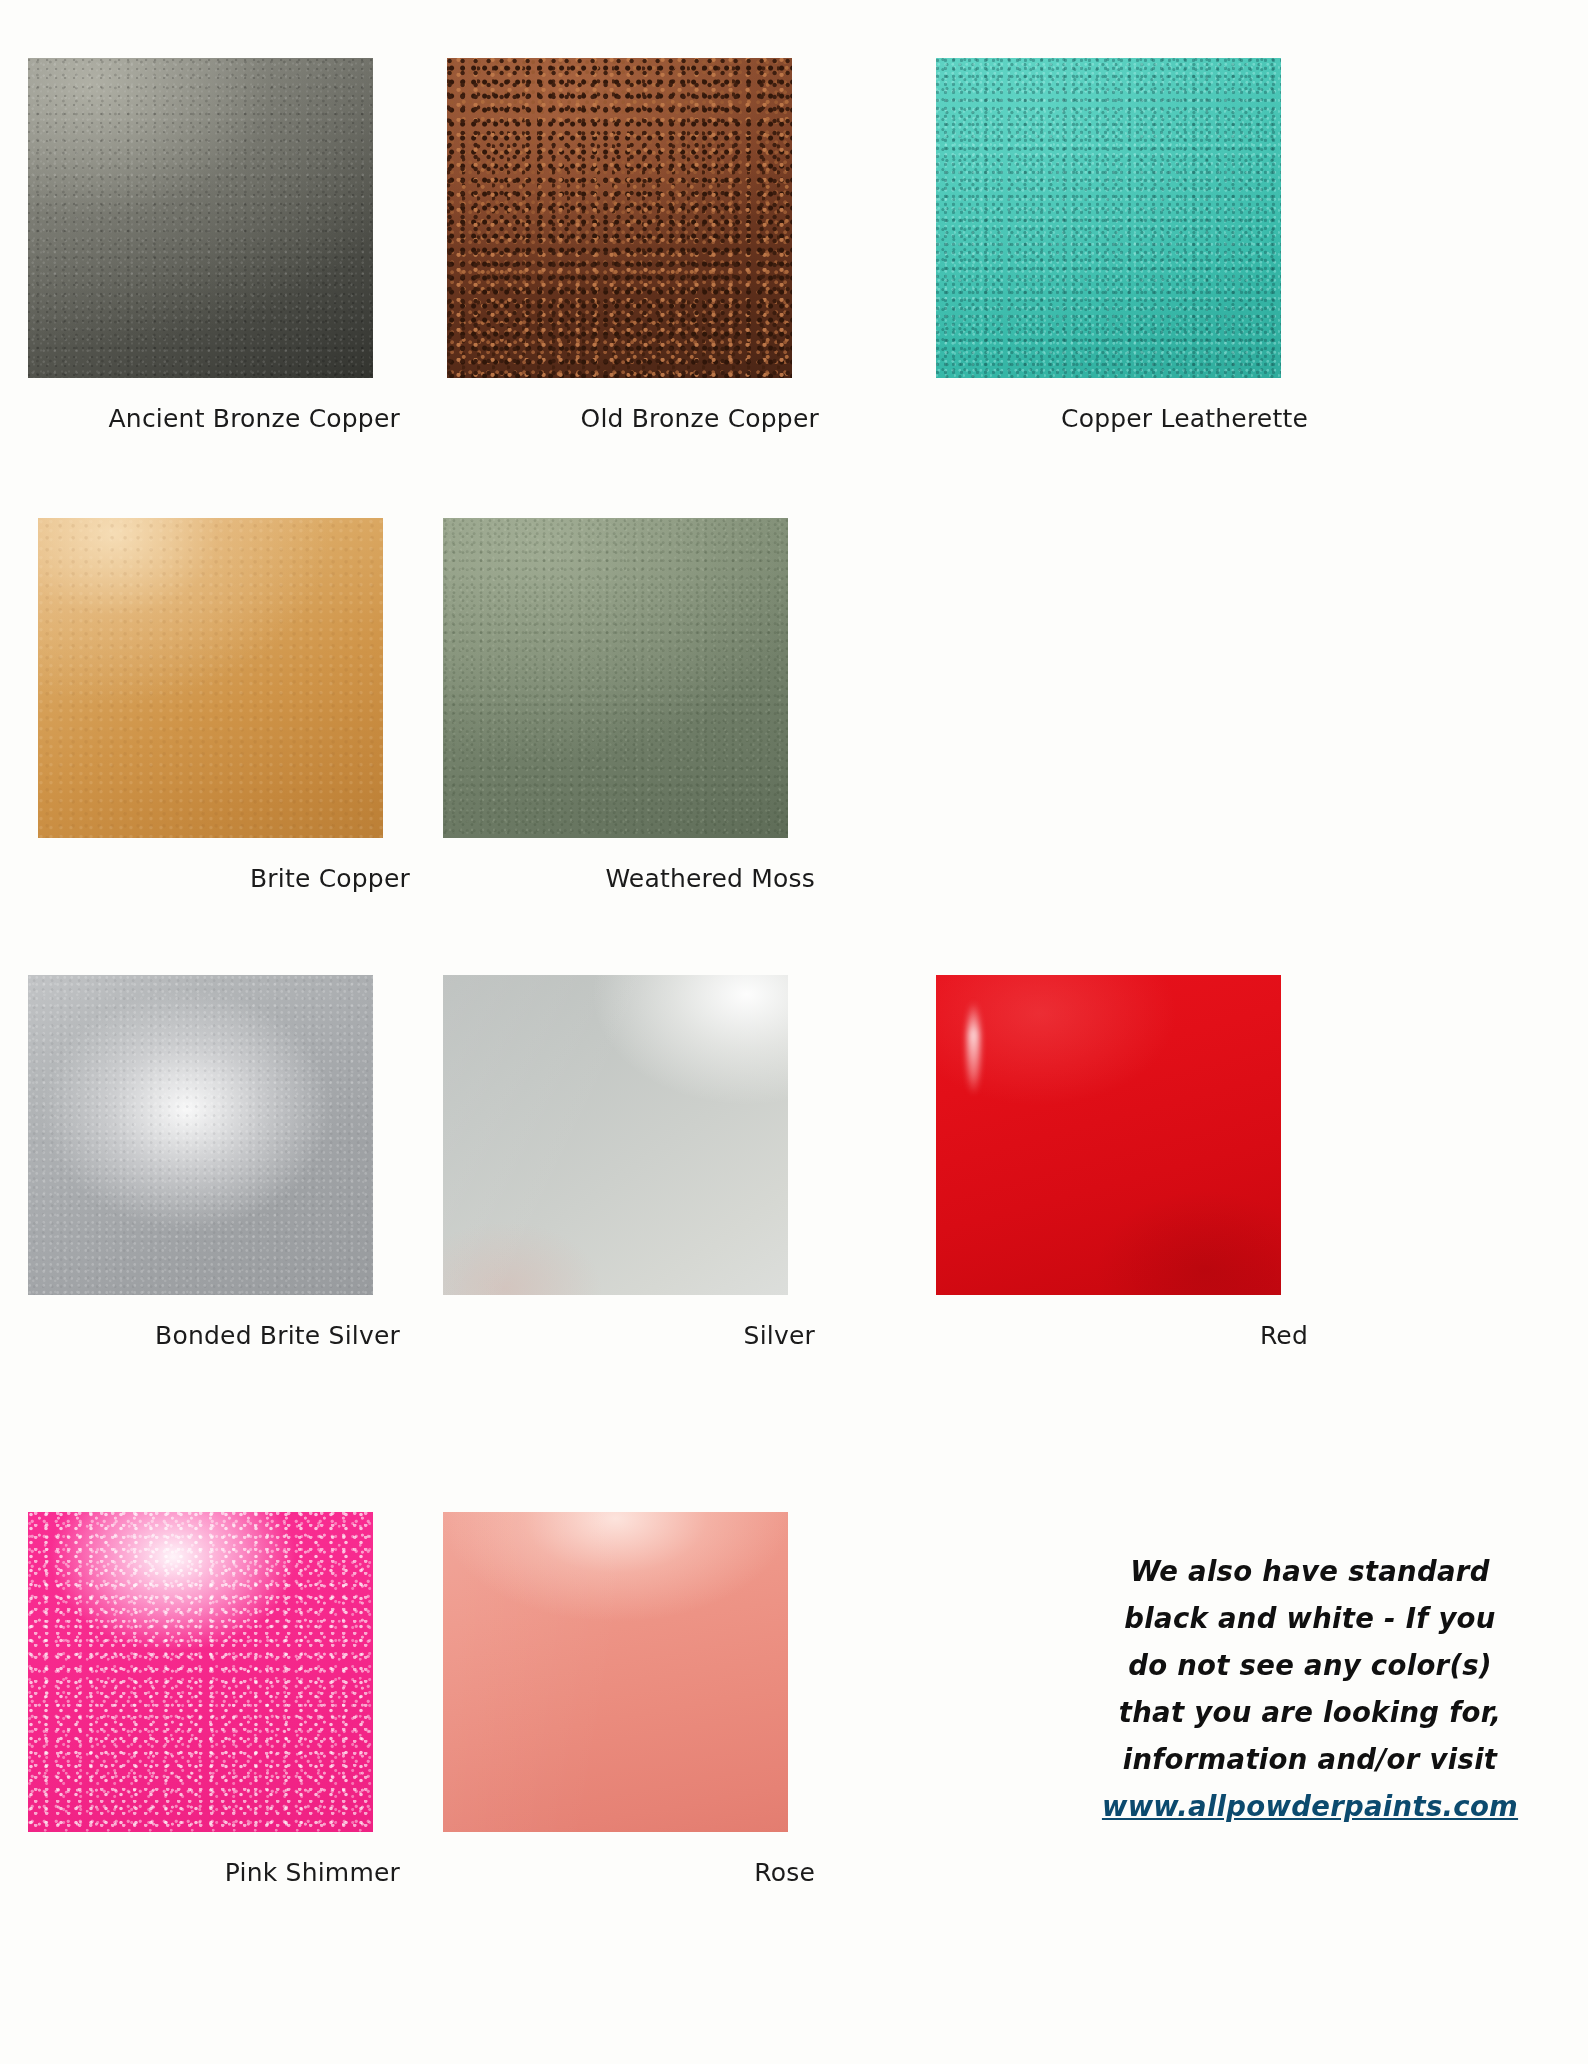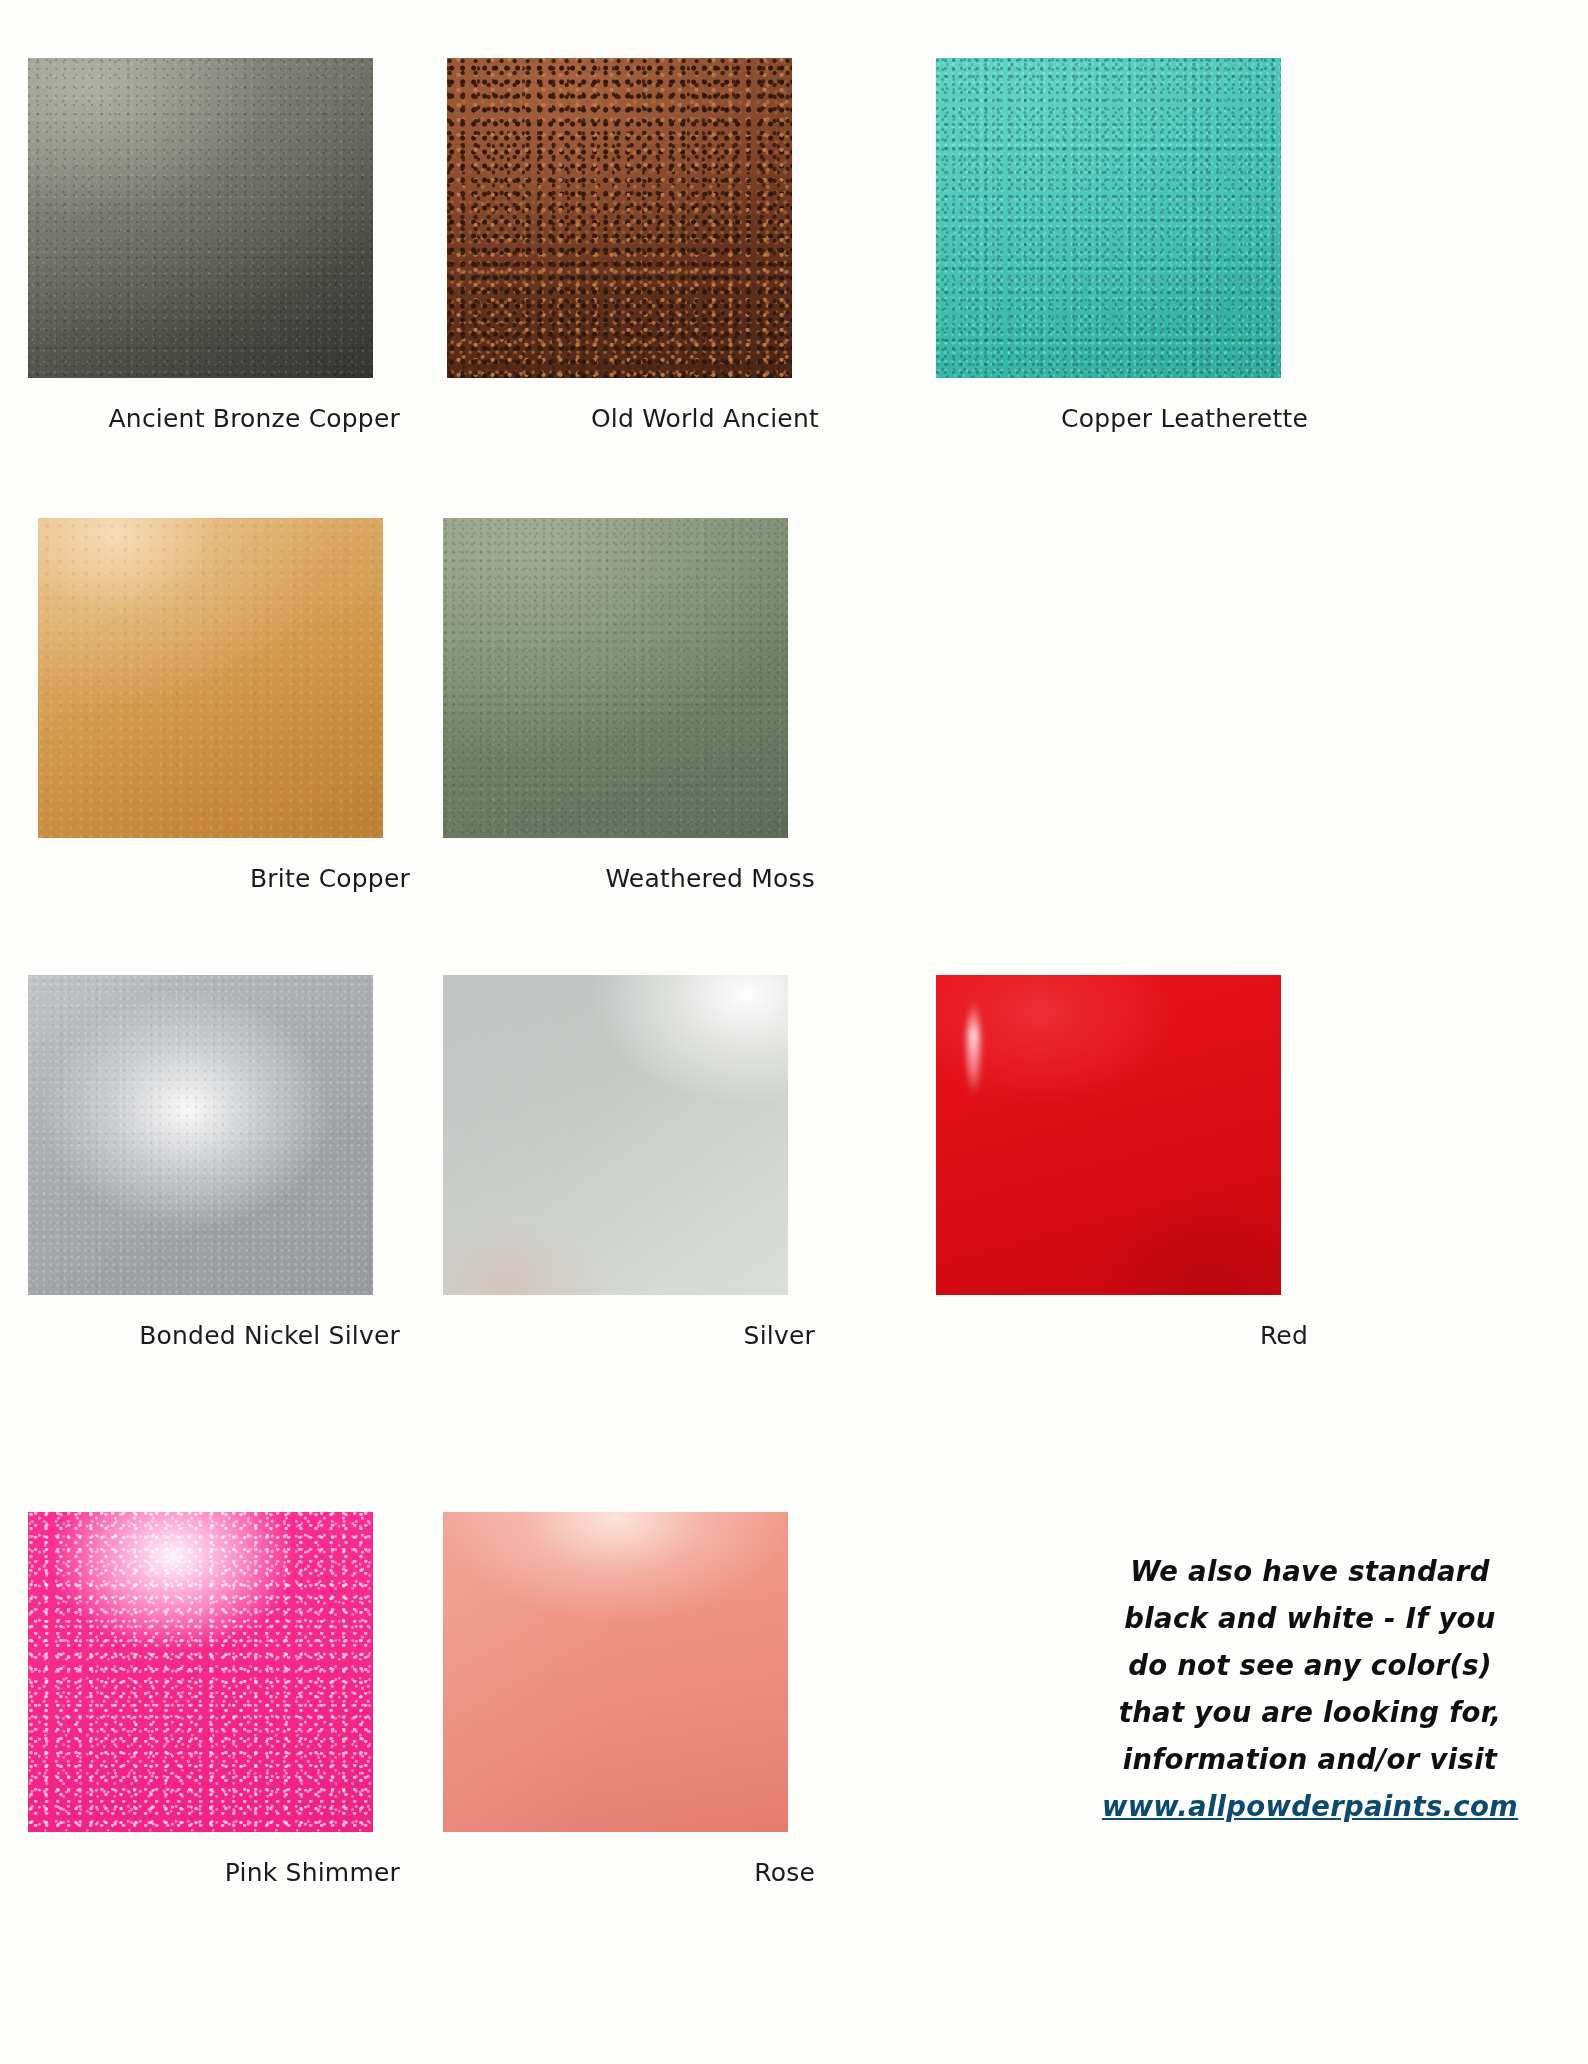--- a/index.html
+++ b/index.html
@@ -286,21 +286,21 @@
       </div>
       <div class="label">Ancient Bronze Copper</div>
     </div>
 
     <div class="cell" style="left:419px; top:58px;">
       <div class="swatch-wrap">
         <div class="swatch sw-oldworld">
           <div class="tex"></div>
         </div>
       </div>
-      <div class="label">Old World Ancient</div>
+      <div class="label">Old Bronze Copper</div>
     </div>
 
     <div class="cell" style="left:908px; top:58px;">
       <div class="swatch-wrap">
         <div class="swatch sw-leatherette">
           <div class="tex"></div>
         </div>
       </div>
       <div class="label">Copper Leatherette</div>
     </div>
@@ -323,21 +323,21 @@
       <div class="label">Brite Copper</div>
     </div>
 
 
     <div class="cell" style="left:0px; top:975px;">
       <div class="swatch-wrap">
         <div class="swatch sw-nickel">
           <div class="tex"></div>
         </div>
       </div>
-      <div class="label">Bonded Nickel Silver</div>
+      <div class="label">Bonded Brite Silver</div>
     </div>
 
     <div class="cell" style="left:415px; top:975px;">
       <div class="swatch-wrap">
         <div class="swatch sw-silver">
           <div class="tex"></div>
         </div>
       </div>
       <div class="label">Silver</div>
     </div>

